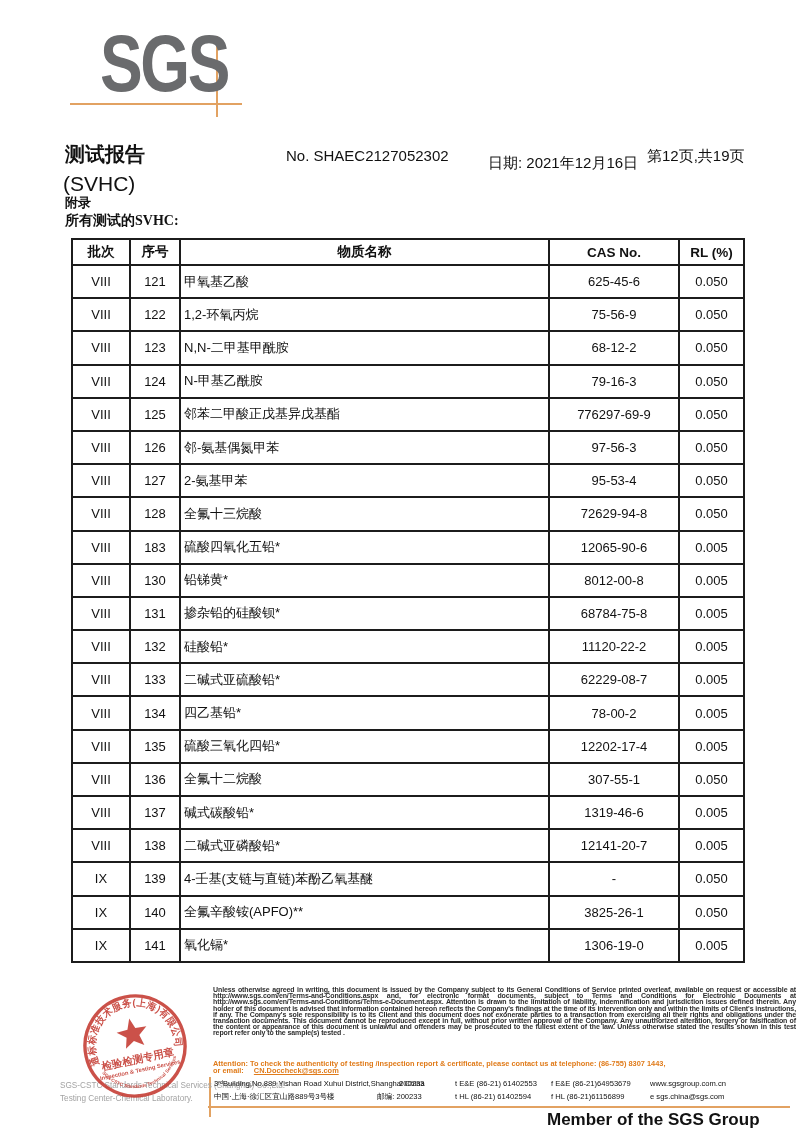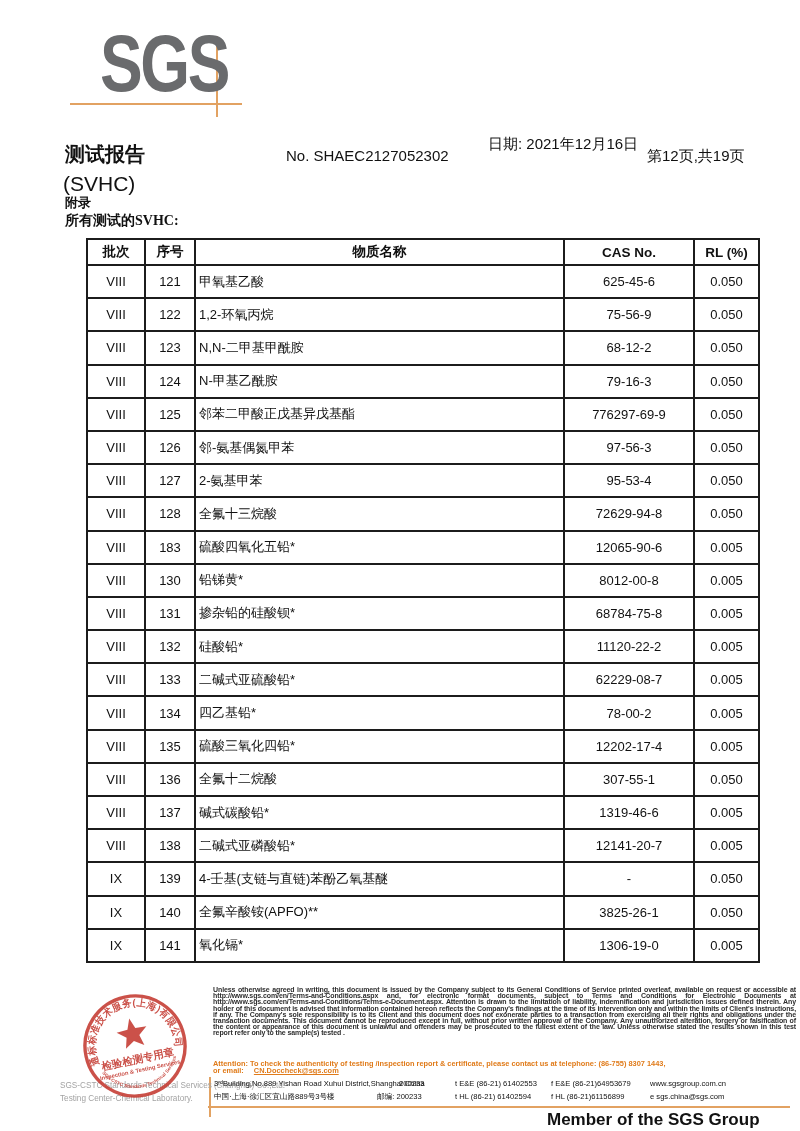--- a/index.html
+++ b/index.html
@@ -17,27 +17,27 @@
   
   #logo { position:absolute; left:100px; top:24px; font-size:80px; font-weight:800;
           color:#6a6b6d; letter-spacing:-3px; transform:scaleX(0.80); transform-origin:left top;
           line-height:1; z-index:2; }
 
   
   .abs { position:absolute; white-space:nowrap; }
   #title1 { left:65px; top:141px; font-size:20px; font-weight:bold; }
   #title2 { left:63px; top:172px; font-size:21px; }
   #report-no { left:286px; top:147px; font-size:15px; }
-  #hdr-date { left:488px; top:135px; font-size:15px; }
+  #hdr-date { left:488px; top:154px; font-size:15px; }
   #page-info { left:647px; top:147px; font-size:15px; }
   #appendix { left:65px; top:194px; font-size:13px; font-weight:bold;text-align:center; }
   #section-label { left:65px; top:212px; font-size:14px; font-weight:bold;font-family:Liberation Serif, serif; }
 
   
-  #svhc-table { position:absolute; left:86px; top:238px; width:672px;
+  #svhc-table { position:absolute; left:71px; top:238px; width:672px;
                 border-collapse:collapse; table-layout:fixed; }
   #svhc-table th, #svhc-table td { border:2px solid #1c1c1c; overflow:hidden; }
   #svhc-table th { height:26px; font-size:13.5px; font-weight:bold; text-align:center; }
   #svhc-table td { height:33.2px; font-size:13px; text-align:center; vertical-align:middle; }
   #svhc-table td.c2 { text-align:left; padding-left:3px; }
   .w0{width:58px;} .w1{width:50px;} .w2{width:369px;} .w3{width:130px;} .w4{width:65px;}
 
   
   #disclaimer { position:absolute; left:213px; top:987px; width:583px; font-size:7px;
                 line-height:6.2px; font-weight:bold; color:#2e2e2e; text-align:justify;

